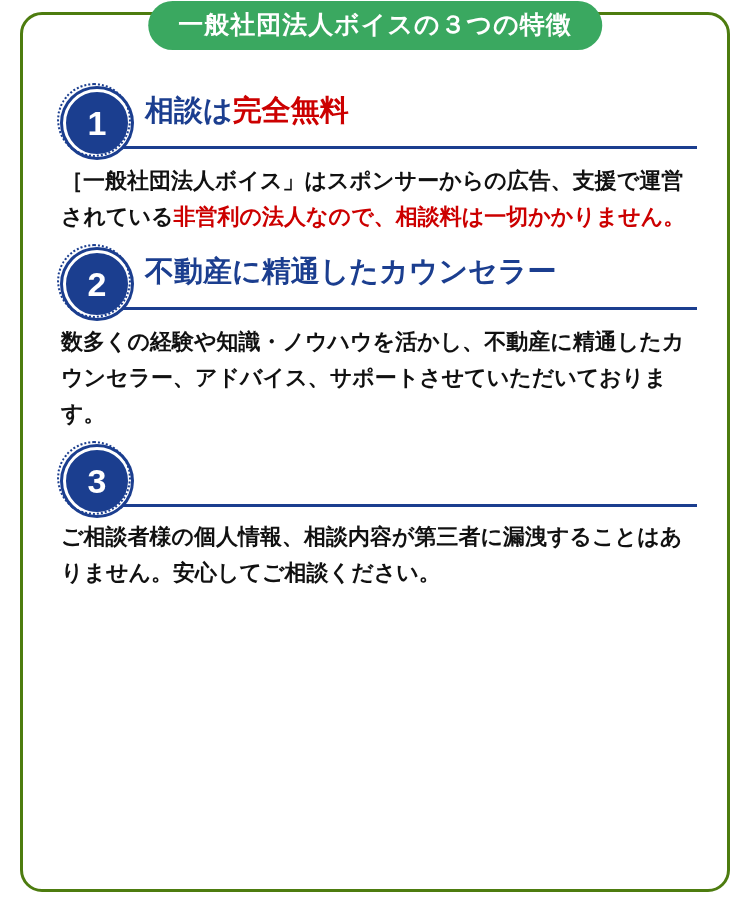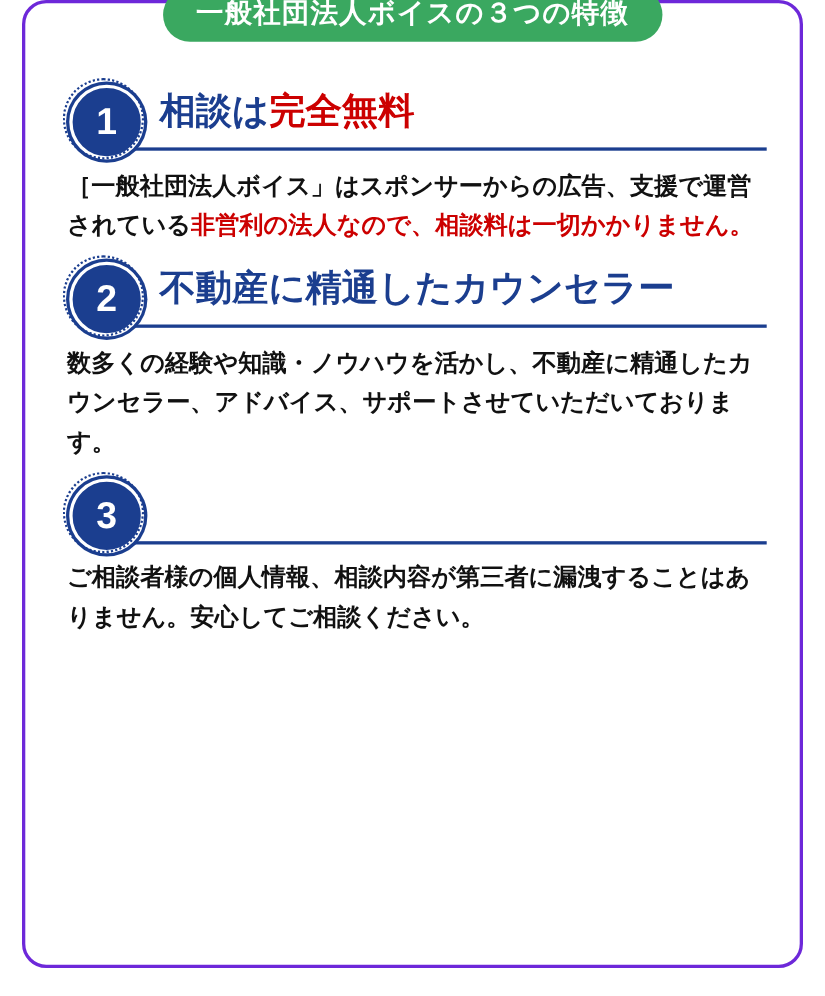--- a/index.html
+++ b/index.html
@@ -12,22 +12,22 @@
     background: #ffffff;
     font-family: "Liberation Sans", "DejaVu Sans", sans-serif;
     overflow: hidden;
   }
 
   .card {
     position: relative;
     box-sizing: border-box;
     width: 710px;
     height: 880px;
-    margin: 0 20px;
-    border: 3px solid #6d28d9;
+    margin: 12px 20px;
+    border: 3px solid #4d7c0f;
     border-radius: 22px;
     background: #ffffff;
   }
 
   .header-badge {
     position: absolute;
     top: -14px;
     left: 50%;
     transform: translateX(-50%);
     background: #3aa860;
@@ -88,21 +88,21 @@
     border-radius: 50%;
     border: 2px dotted #1b3e8f;
     box-sizing: border-box;
   }
 
   .sec-title {
     position: absolute;
     left: 96px;
     right: 14px;
     top: 10px;
-    font-size: 33px;
+    font-size: 29px;
     font-weight: bold;
     color: #1b3e8f;
     line-height: 1.2;
     white-space: nowrap;
   }
   .sec-title .accent {
     color: #cc0000;
   }
 
   .underline {

